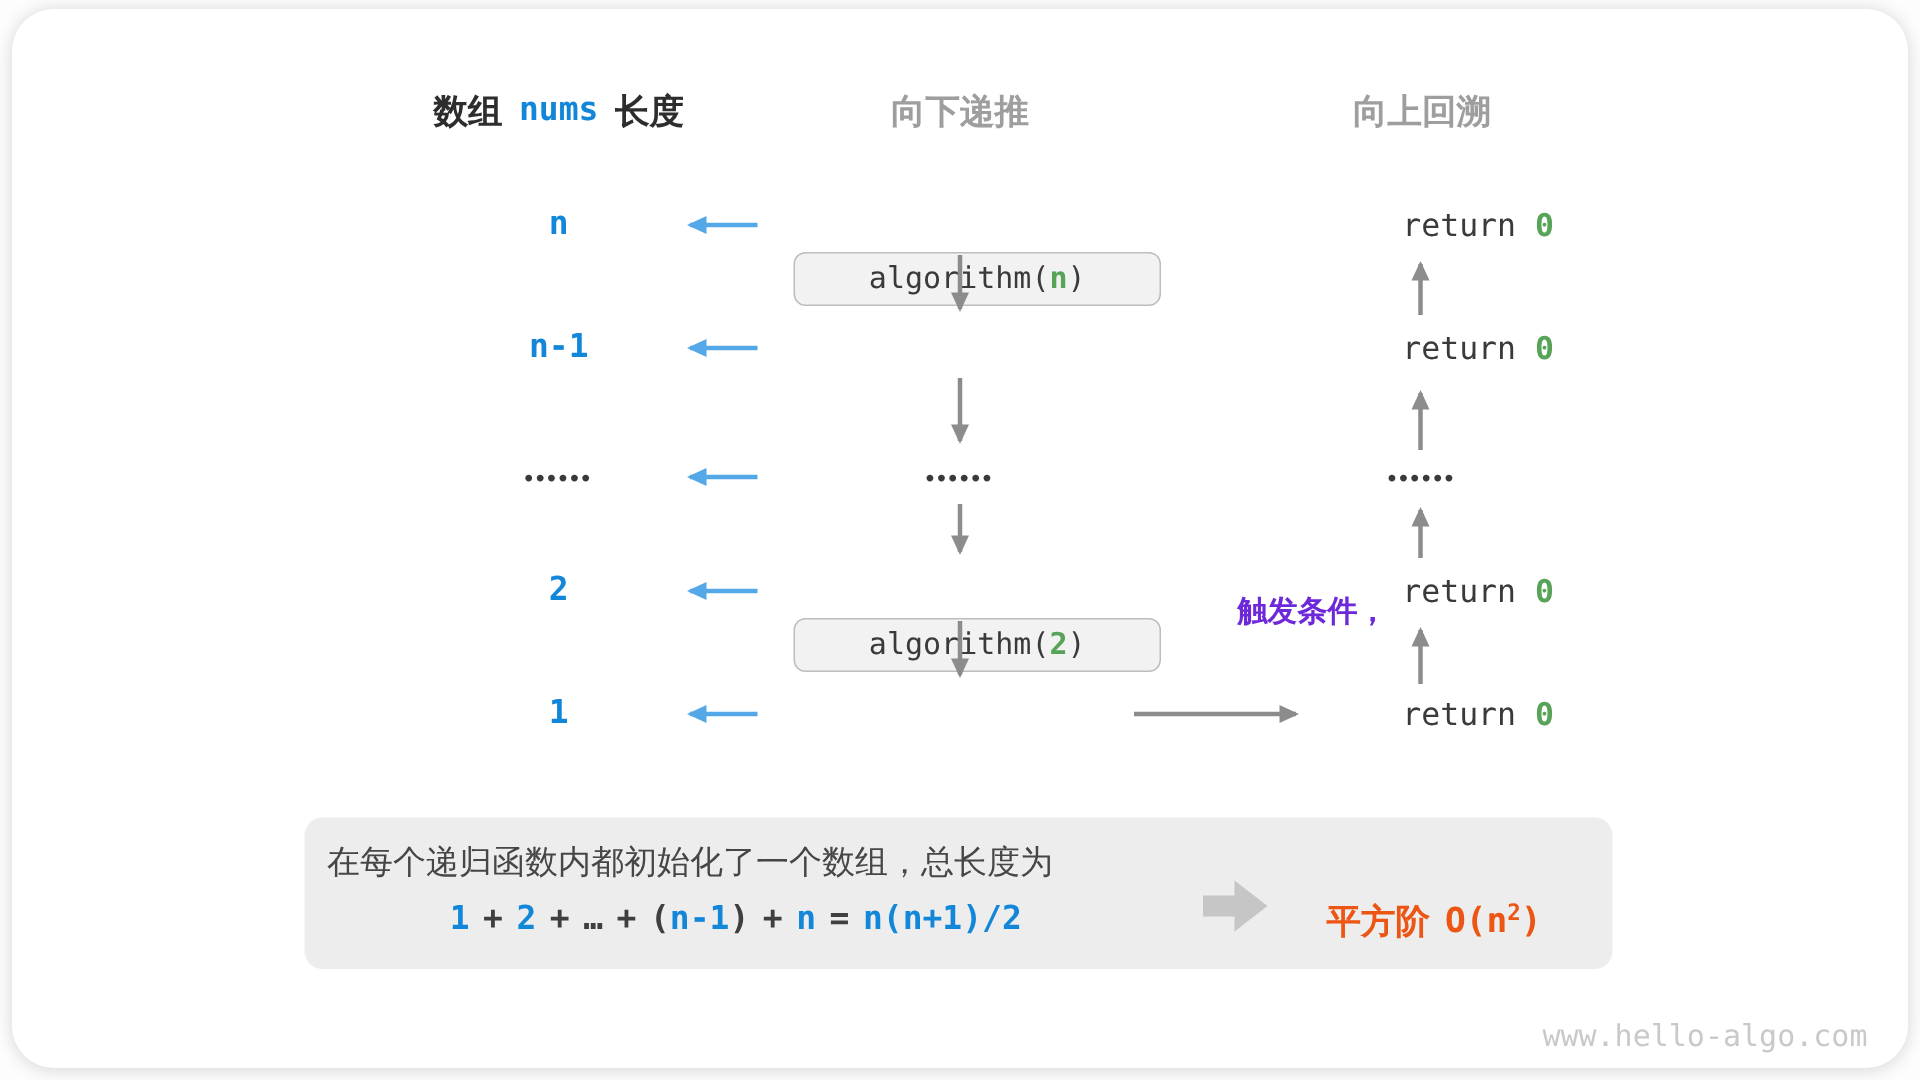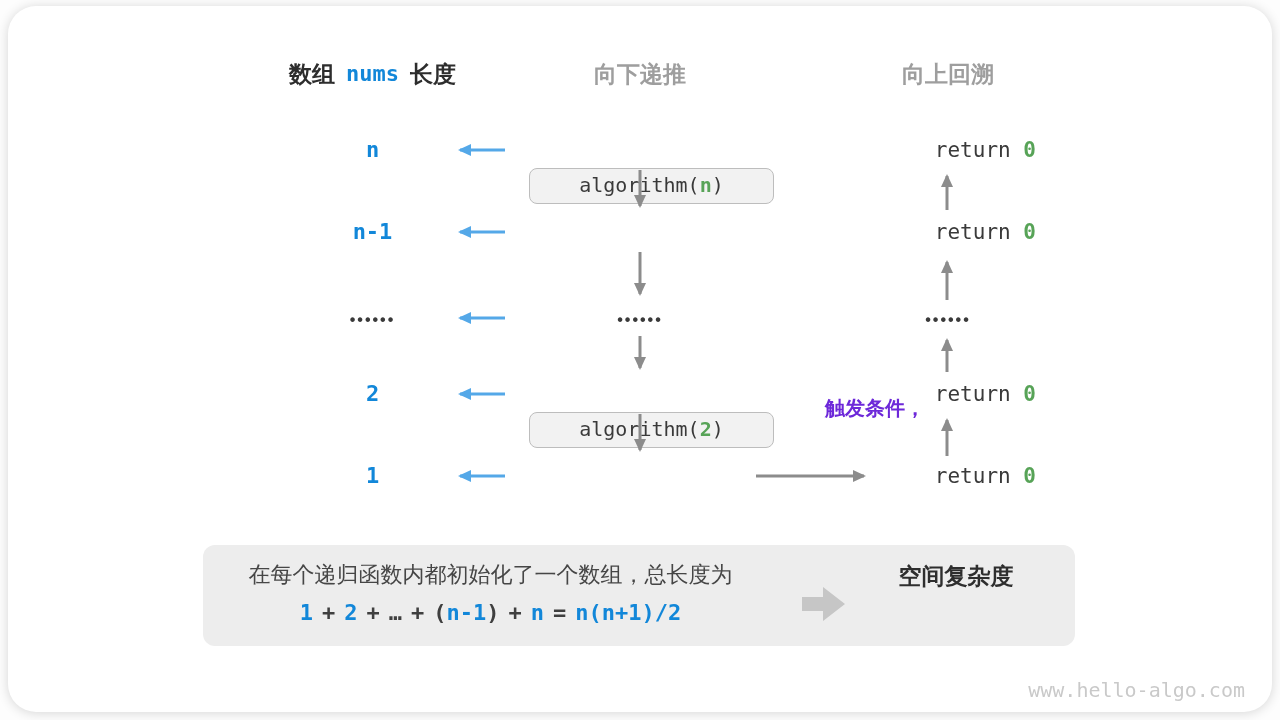--- a/index.html
+++ b/index.html
@@ -38,21 +38,21 @@
   .dots-left{left:300px;width:145px;text-align:center;height:28px;line-height:28px;z-index:2;}
   .dots-mid{left:560px;width:160px;text-align:center;height:28px;line-height:28px;z-index:2;}
   .dots-right{left:860px;width:176px;text-align:center;height:28px;line-height:28px;z-index:2;}
 
   
   .trigger{left:782px;top:392px;width:140px;color:#6d28d9;font-weight:bold;font-size:20px;
            line-height:33px;z-index:2;margin-left:43px;}
 
   
   .panel{left:203px;top:545px;width:872px;height:101px;background:#ededed;border-radius:12px;z-index:1;}
-  .panel-desc{left:218px;top:560px;width:545px;text-align:center;font-size:22px;color:#464646;z-index:2;}
+  .panel-desc{left:218px;top:560px;width:545px;text-align:left;font-size:22px;color:#464646;z-index:2;}
   .formula{left:218px;top:600px;width:545px;display:flex;justify-content:center;align-items:baseline;
            gap:9px;font-size:22px;font-weight:bold;z-index:2;}
   .formula .blue{color:#1287d9;}
   .formula .dk{color:#3f3f3f;}
   .result-title{left:856px;top:561px;width:200px;text-align:center;font-size:23px;font-weight:bold;
                 color:#2e2e2e;z-index:2;}
   .result-value{left:856px;top:599px;width:200px;display:flex;justify-content:center;align-items:baseline;
                 gap:10px;color:#ed5514;font-weight:bold;font-size:23px;z-index:2;}
   .result-value sup{font-size:15px;vertical-align:super;}
 
@@ -104,21 +104,24 @@
     <span class="blue">2</span>
     <span class="dk">+</span>
     <span class="dk">…</span>
     <span class="dk">+</span>
     <span><span class="dk">(</span><span class="blue">n-1</span><span class="dk">)</span></span>
     <span class="dk">+</span>
     <span class="blue">n</span>
     <span class="dk">=</span>
     <span class="blue">n(n+1)/2</span>
   </div>
-  <div class="abs result-title cjk">空间复杂度</div>
+  <div class="abs result-value">
+    <span class="cjk">平方阶</span>
+    <span class="mono"><span>O(n</span><sup>2</sup><span>)</span></span>
+  </div>
 
   <div class="abs watermark mono">www.hello-algo.com</div>
 
   <svg class="arrows" viewBox="0 0 1280 720">
     <defs>
       <marker id="ah-blue" markerUnits="userSpaceOnUse" markerWidth="16" markerHeight="14" refX="12" refY="7" orient="auto">
         <path d="M1,1 L14,7 L1,13 Z" fill="#54A8E8"></path>
       </marker>
       <marker id="ah-gray" markerUnits="userSpaceOnUse" markerWidth="16" markerHeight="14" refX="12" refY="7" orient="auto">
         <path d="M1,1 L14,7 L1,13 Z" fill="#8C8C8C"></path>

